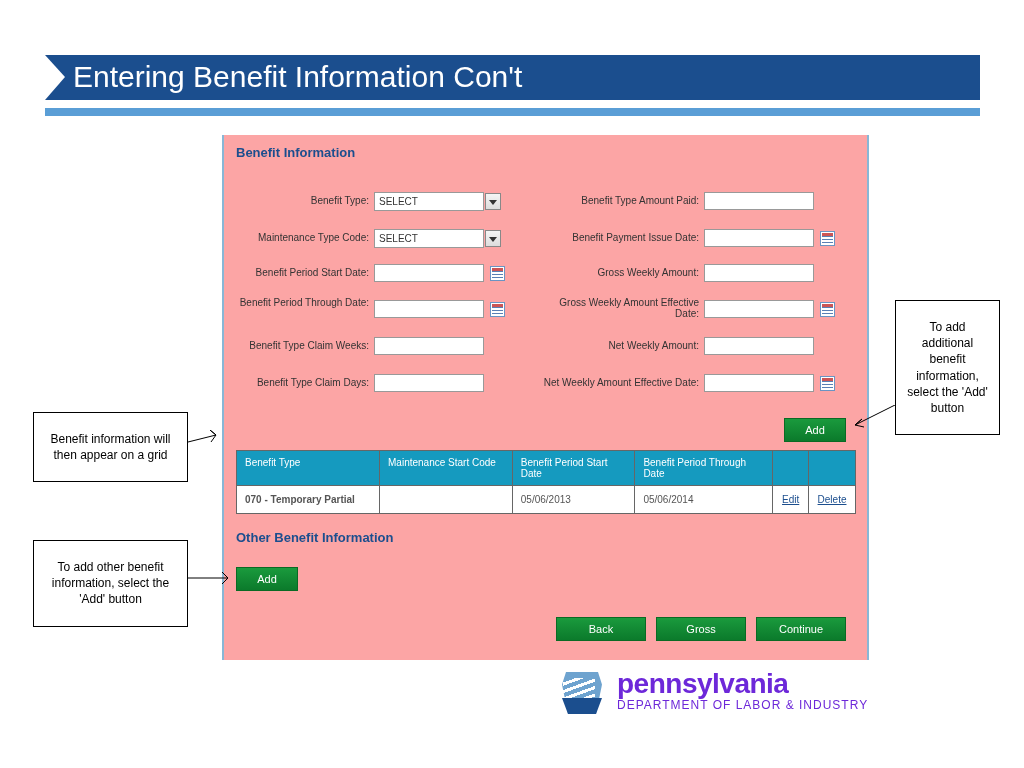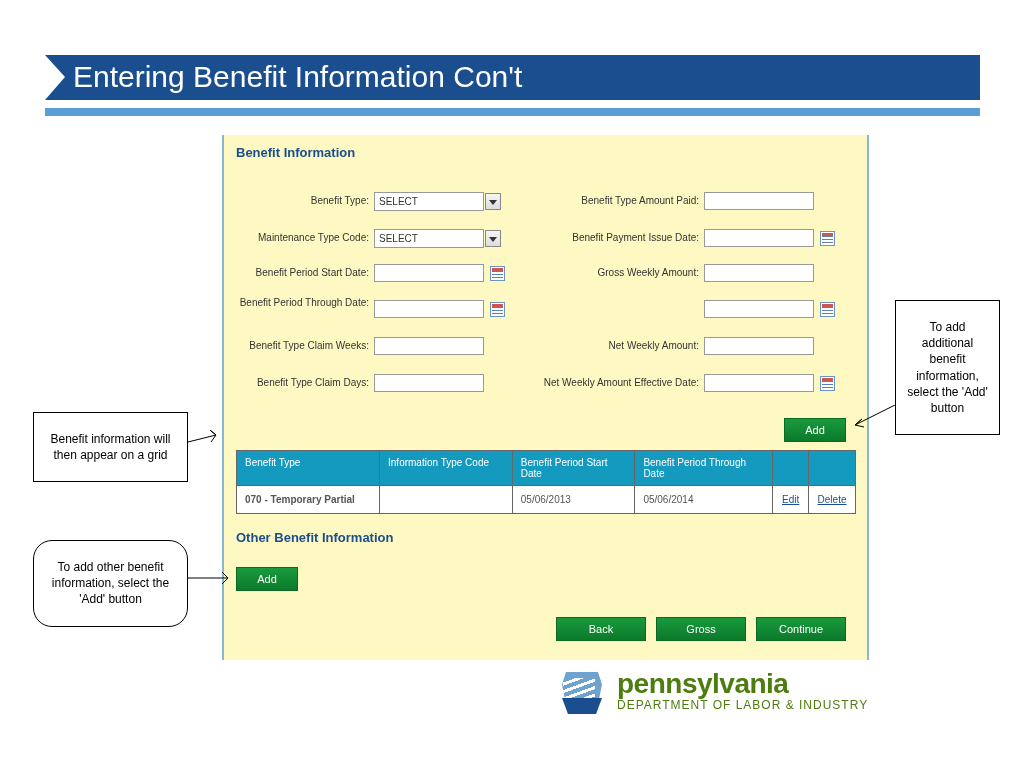--- a/index.html
+++ b/index.html
@@ -21,21 +21,21 @@
     color: #fff; font-size: 30px; padding-left: 28px; line-height: 44px;
     font-family: Verdana, sans-serif;
   }
   .title-underline {
     position: absolute; left: 45px; top: 108px; width: 935px; height: 8px;
     background: #5a9ed6;
   }
   .panel {
     position: absolute; left: 222px; top: 135px; width: 647px; height: 525px;
     border-left: 2px solid #88b7d6; border-right: 2px solid #88b7d6;
-    background: #fef9c3;
+    background: #fca5a5;
   }
   .section-title {
     position: absolute; color: #1b4e8e; font-weight: bold; font-size: 13px;
   }
   .form-area { position: absolute; left: 10px; top: 40px; width: 625px; height: 260px; font-size: 10px; color: #333; }
   .lbl { position: absolute; text-align: right; }
   .fld { position: absolute; background: #fff; border: 1px solid #999; height: 18px; }
   .sel { position: absolute; background: #fff; border: 1px solid #999; height: 19px; }
   .dd-btn { position: absolute; width: 16px; height: 17px; border:1px solid #888; background: linear-gradient(#f5f5f5,#ddd); }
   .dd-btn:after { content:""; position:absolute; left:3px; top:6px; border-left:4px solid transparent; border-right:4px solid transparent; border-top:5px solid #333;}
@@ -47,21 +47,21 @@
   .grid { position: absolute; left: 12px; width: 620px; border-collapse: collapse; font-size: 10px; }
   .grid th { background:#159abf; color:#fff; text-align:left; font-weight:normal; padding:6px 8px; border:1px solid #666; vertical-align: top; height: 28px;}
   .grid td { background:#fff; padding:8px; border:1px solid #666; color:#555;margin-top:17px; }
   .grid td.link { color:#1b4e8e; text-decoration: underline; cursor:pointer; text-align:center;}
   .callout { position:absolute; background:#fff; border:1px solid #000; font-size:12px; text-align:center; padding:18px 8px; line-height:1.35; }
   .footer-logo { position:absolute; left:555px; top:670px; width:420px; }
   .keystone { position:absolute; left:0; top:2px; width:55px; height:42px; }
   .ks-shape { position:absolute; left:7px; top:0; width:40px; height:42px; background:#6ea3cf; clip-path: polygon(10% 0, 90% 0, 100% 30%, 85% 100%, 15% 100%, 0 30%); }
   .ks-stripes { position:absolute; left:8px; top:6px; width:32px; height:26px; background: repeating-linear-gradient(-20deg, #fff 0 3px, transparent 3px 7px);}
   .ks-bot { position:absolute; left:7px; top:26px; width:40px; height:16px; background:#1b4e8e; clip-path: polygon(0 0, 100% 0, 85% 100%, 15% 100%);}
-  .logo-text { position:absolute; left:62px; top:0; color:#4d7c0f; }
+  .logo-text { position:absolute; left:62px; top:0; color:#6d28d9; }
   .logo-text .big { font-size:28px; font-weight:600; letter-spacing:-0.5px; margin:0; line-height:1;}
   .logo-text .small { font-size:12px; letter-spacing:1px; margin:0; }
 </style>
 </head>
 <body>
 
 <div class="title-bar">
   <div class="arrow"></div>
   <div class="title">Entering Benefit Information Con't</div>
 </div>
@@ -86,41 +86,42 @@
     <div class="fld" style="left:140px; top:89px; width:110px;"></div>
     <div class="cal-icon" style="left:256px; top:91px;"></div>
     <div class="fld" style="left:140px; top:125px; width:110px;"></div>
     <div class="cal-icon" style="left:256px; top:127px;"></div>
     <div class="fld" style="left:140px; top:162px; width:110px;"></div>
     <div class="fld" style="left:140px; top:199px; width:110px;"></div>
 
     <div class="lbl" style="left:300px; top:20px; width:165px;">Benefit Type Amount Paid:</div>
     <div class="lbl" style="left:300px; top:57px; width:165px;">Benefit Payment Issue Date:</div>
     <div class="lbl" style="left:300px; top:92px; width:165px;">Gross Weekly Amount:</div>
+    <div class="lbl" style="left:300px; top:122px; width:165px;">Gross Weekly Amount Effective Date:</div>
     <div class="lbl" style="left:300px; top:165px; width:165px;">Net Weekly Amount:</div>
     <div class="lbl" style="left:300px; top:202px; width:165px;">Net Weekly Amount Effective Date:</div>
 
     <div class="fld" style="left:470px; top:17px; width:110px;"></div>
     <div class="fld" style="left:470px; top:54px; width:110px;"></div>
     <div class="cal-icon" style="left:586px; top:56px;"></div>
     <div class="fld" style="left:470px; top:89px; width:110px;"></div>
     <div class="fld" style="left:470px; top:125px; width:110px;"></div>
     <div class="cal-icon" style="left:586px; top:127px;"></div>
     <div class="fld" style="left:470px; top:162px; width:110px;"></div>
     <div class="fld" style="left:470px; top:199px; width:110px;"></div>
     <div class="cal-icon" style="left:586px; top:201px;"></div>
   </div>
 
   <div class="btn" style="left:560px; top:283px; width:62px;">Add</div>
 
   <table class="grid" style="top:315px;">
     <tbody>
         <tr>
       <th style="width:140px;">Benefit Type</th>
-      <th style="width:130px;">Information Type Code</th>
+      <th style="width:130px;">Maintenance Start Code</th>
       <th style="width:120px;">Benefit Period Start Date</th>
       <th style="width:135px;">Benefit Period Through Date</th>
       <th style="width:35px;"></th>
       <th style="width:45px;"></th>
     </tr>
     <tr>
       <td style="font-weight:bold;">070 - Temporary Partial</td>
       <td></td>
       <td>05/06/2013</td>
       <td>05/06/2014</td>
@@ -137,21 +138,21 @@
   <div class="btn btnwide" style="left:332px; top:482px;">Back</div>
   <div class="btn btnwide" style="left:432px; top:482px;">Gross</div>
   <div class="btn btnwide" style="left:532px; top:482px;">Continue</div>
 </div>
 
 <div class="callout" style="left:33px; top:412px; width:155px;">Benefit information will then appear on a grid</div>
 <svg style="position:absolute; left:188px; top:430px;" width="40" height="35">
     <polyline points="0,12 28,5 22,0 28,5 23,12" fill="none" stroke="#000" stroke-width="1"></polyline>
   </svg>
 
-<div class="callout" style="left:33px; top:540px; width:155px;border-radius:19px;">To add other benefit information, select the 'Add' button</div>
+<div class="callout" style="left:33px; top:540px; width:155px;">To add other benefit information, select the 'Add' button</div>
 <svg style="position:absolute; left:188px; top:568px;" width="50" height="25">
     <polyline points="0,10 40,10 34,4 40,10 34,16" fill="none" stroke="#000" stroke-width="1"></polyline>
   </svg>
 
 <div class="callout" style="left:895px; top:300px; width:105px;">To add additional benefit information, select the 'Add' button</div>
 <svg style="position:absolute; left:850px; top:405px;" width="50" height="30">
     <polyline points="45,0 5,20 12,14 5,20 14,22" fill="none" stroke="#000" stroke-width="1"></polyline>
   </svg>
 
 <div class="footer-logo">

